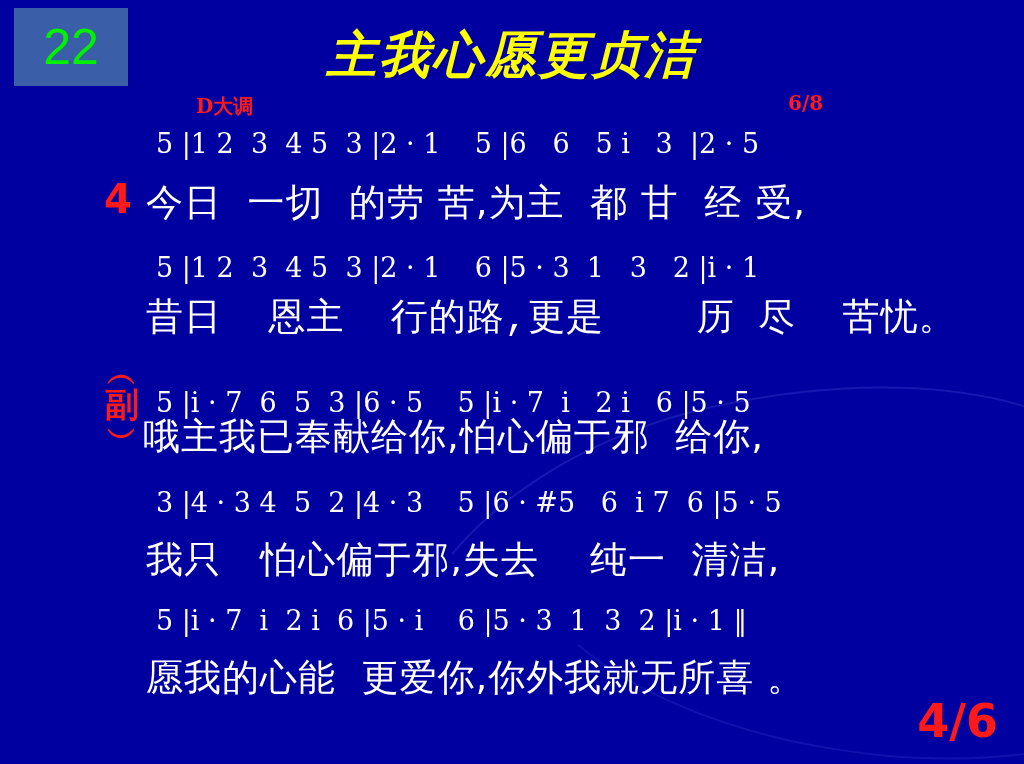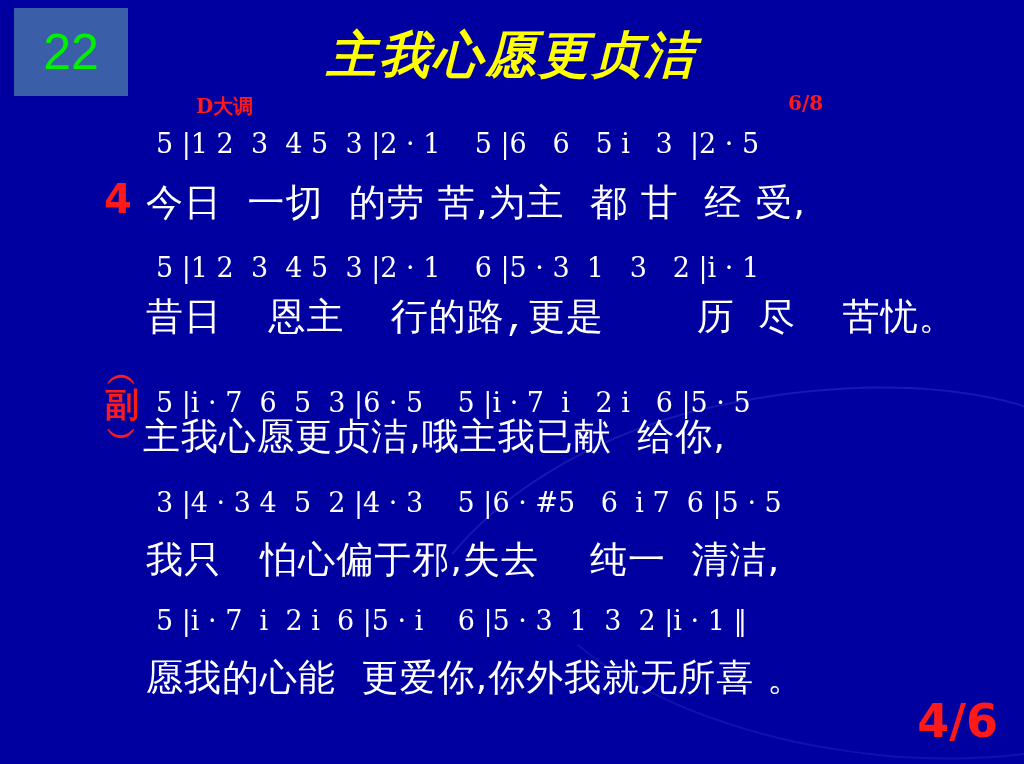--- a/index.html
+++ b/index.html
@@ -40,21 +40,21 @@
     border-top-color: transparent;
     transform: rotate(8deg);
     pointer-events: none;
   }
 
   .slide-number-box {
     position: absolute;
     left: 14px;
     top: 8px;
     width: 114px;
-    height: 88px;
+    height: 78px;
     background: #3a5fa8;
     display: flex;
     align-items: center;
     justify-content: center;
   }
   .slide-number-box .num {
     color: #00f000;
     font-size: 50px;
     font-weight: 400;
     line-height: 1;
@@ -180,21 +180,21 @@
   <span class="paren">︶</span>
 </div>
 
 <div class="notes line1-notes">5 |1 2  3  4 5  3 |2 · 1    5 |6   6   5 i   3  |2 · 5</div>
 <div class="lyrics line1-lyrics">今日  一切  的劳 苦,为主  都 甘  经 受,</div>
 
 <div class="notes line2-notes">5 |1 2  3  4 5  3 |2 · 1    6 |5 · 3  1   3   2 |i · 1</div>
 <div class="lyrics line2-lyrics">昔日  恩主  行的路,更是    历 尽  苦忧。</div>
 
 <div class="notes line3-notes">5 |i · 7  6  5  3 |6 · 5    5 |i · 7  i   2 i   6 |5 · 5</div>
-<div class="lyrics line3-lyrics">主我心愿更贞洁,哦主我已献  给你,</div>
+<div class="lyrics line3-lyrics">哦主我已奉献给你,怕心偏于邪  给你,</div>
 
 <div class="notes line4-notes">3 |4 · 3 4  5  2 |4 · 3    5 |6 · #5   6  i 7  6 |5 · 5</div>
 <div class="lyrics line4-lyrics">我只   怕心偏于邪,失去    纯一  清洁,</div>
 
 <div class="notes line5-notes">5 |i · 7  i  2 i  6 |5 · i    6 |5 · 3  1  3  2 |i · 1 ‖</div>
 <div class="lyrics line5-lyrics">愿我的心能  更爱你,你外我就无所喜 。</div>
 
 <div class="page-count">4/6</div>
 
 </body></html>

